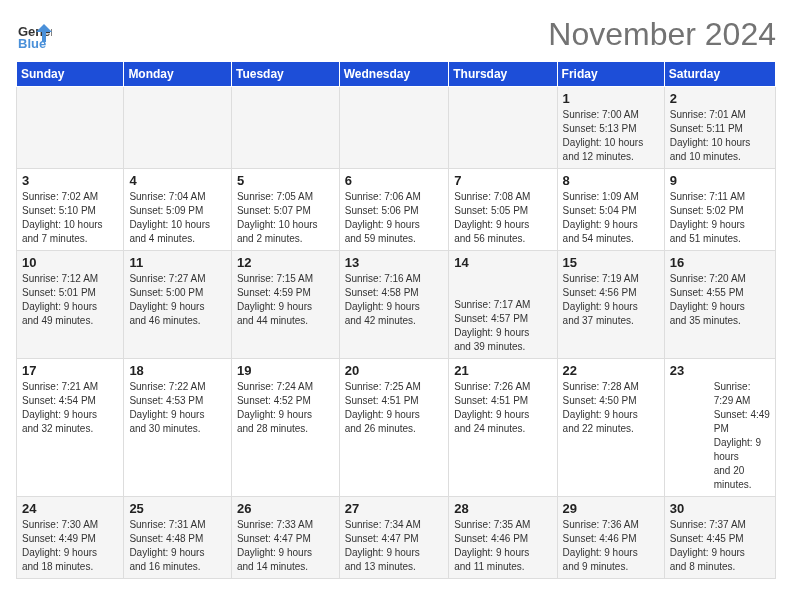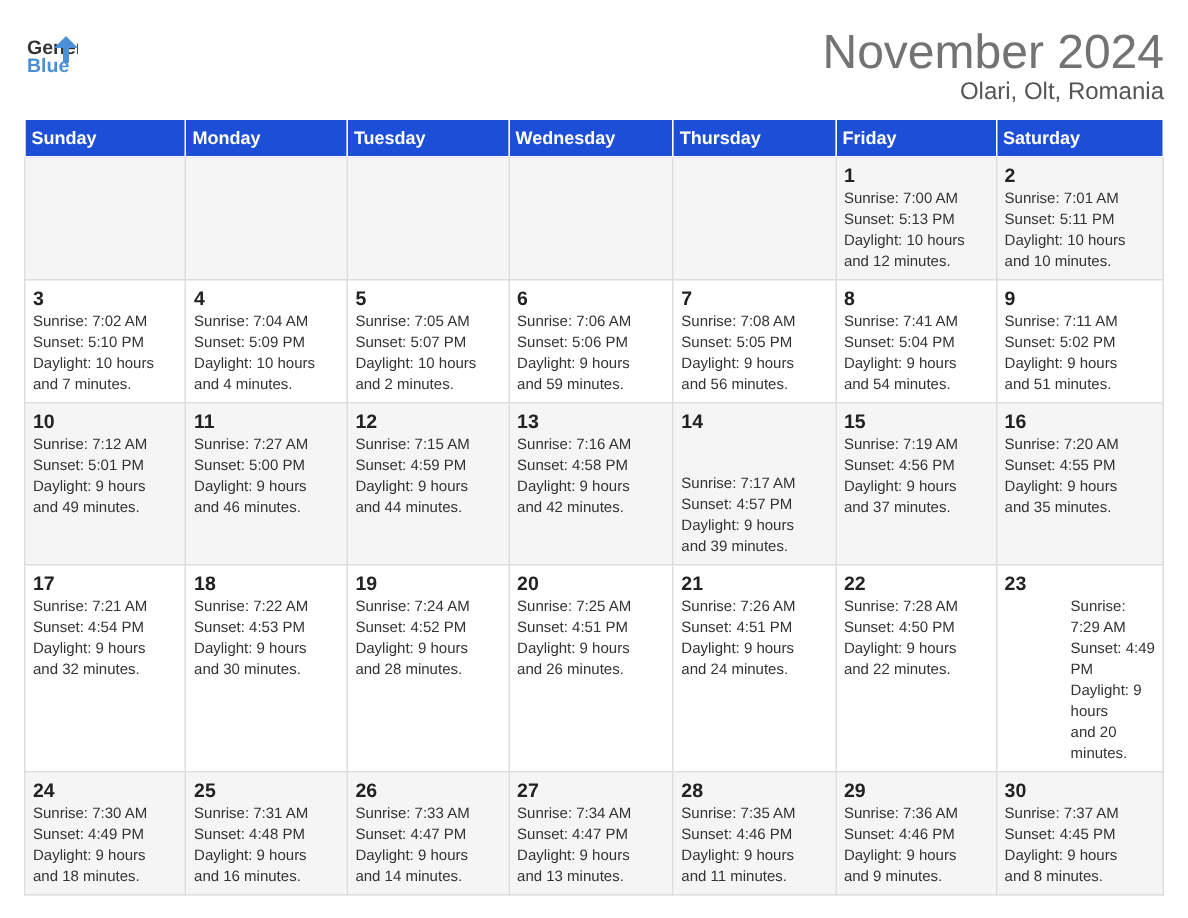--- a/index.html
+++ b/index.html
@@ -91,21 +91,20 @@
 <div class="header">
   <div class="logo">
     <svg class="logo-icon" viewBox="0 0 36 36">
       <text x="2" y="20" font-size="13" font-weight="bold" fill="#333">General</text>
       <text x="2" y="32" font-size="13" font-weight="bold" fill="#4a90d9">Blue</text>
       <polygon points="28,8 36,16 30,16 30,26 26,26 26,16 20,16" fill="#4a90d9"></polygon>
     </svg>
   </div>
   <div class="title-block">
     <div class="month-title">November 2024</div>
-    <div class="location">Olari, Olt, Romania</div>
   </div>
 </div>
 
 <table>
   <thead>
     <tr>
     <th>Sunday</th>
         <th>Monday</th>
         <th>Tuesday</th>
         <th>Wednesday</th>
@@ -167,21 +166,21 @@
         </td>
         <td>
           <span class="day-num">7</span>
           <div class="day-info" style="white-space: pre-line;">Sunrise: 7:08 AM
 Sunset: 5:05 PM
 Daylight: 9 hours
 and 56 minutes.</div>
         </td>
         <td>
           <span class="day-num">8</span>
-          <div class="day-info" style="white-space: pre-line;">Sunrise: 7:41 AM
+          <div class="day-info" style="white-space: pre-line;">Sunrise: 1:09 AM
 Sunset: 5:04 PM
 Daylight: 9 hours
 and 54 minutes.</div>
         </td>
         <td>
           <span class="day-num">9</span>
           <div class="day-info" style="white-space: pre-line;">Sunrise: 7:11 AM
 Sunset: 5:02 PM
 Daylight: 9 hours
 and 51 minutes.</div>

